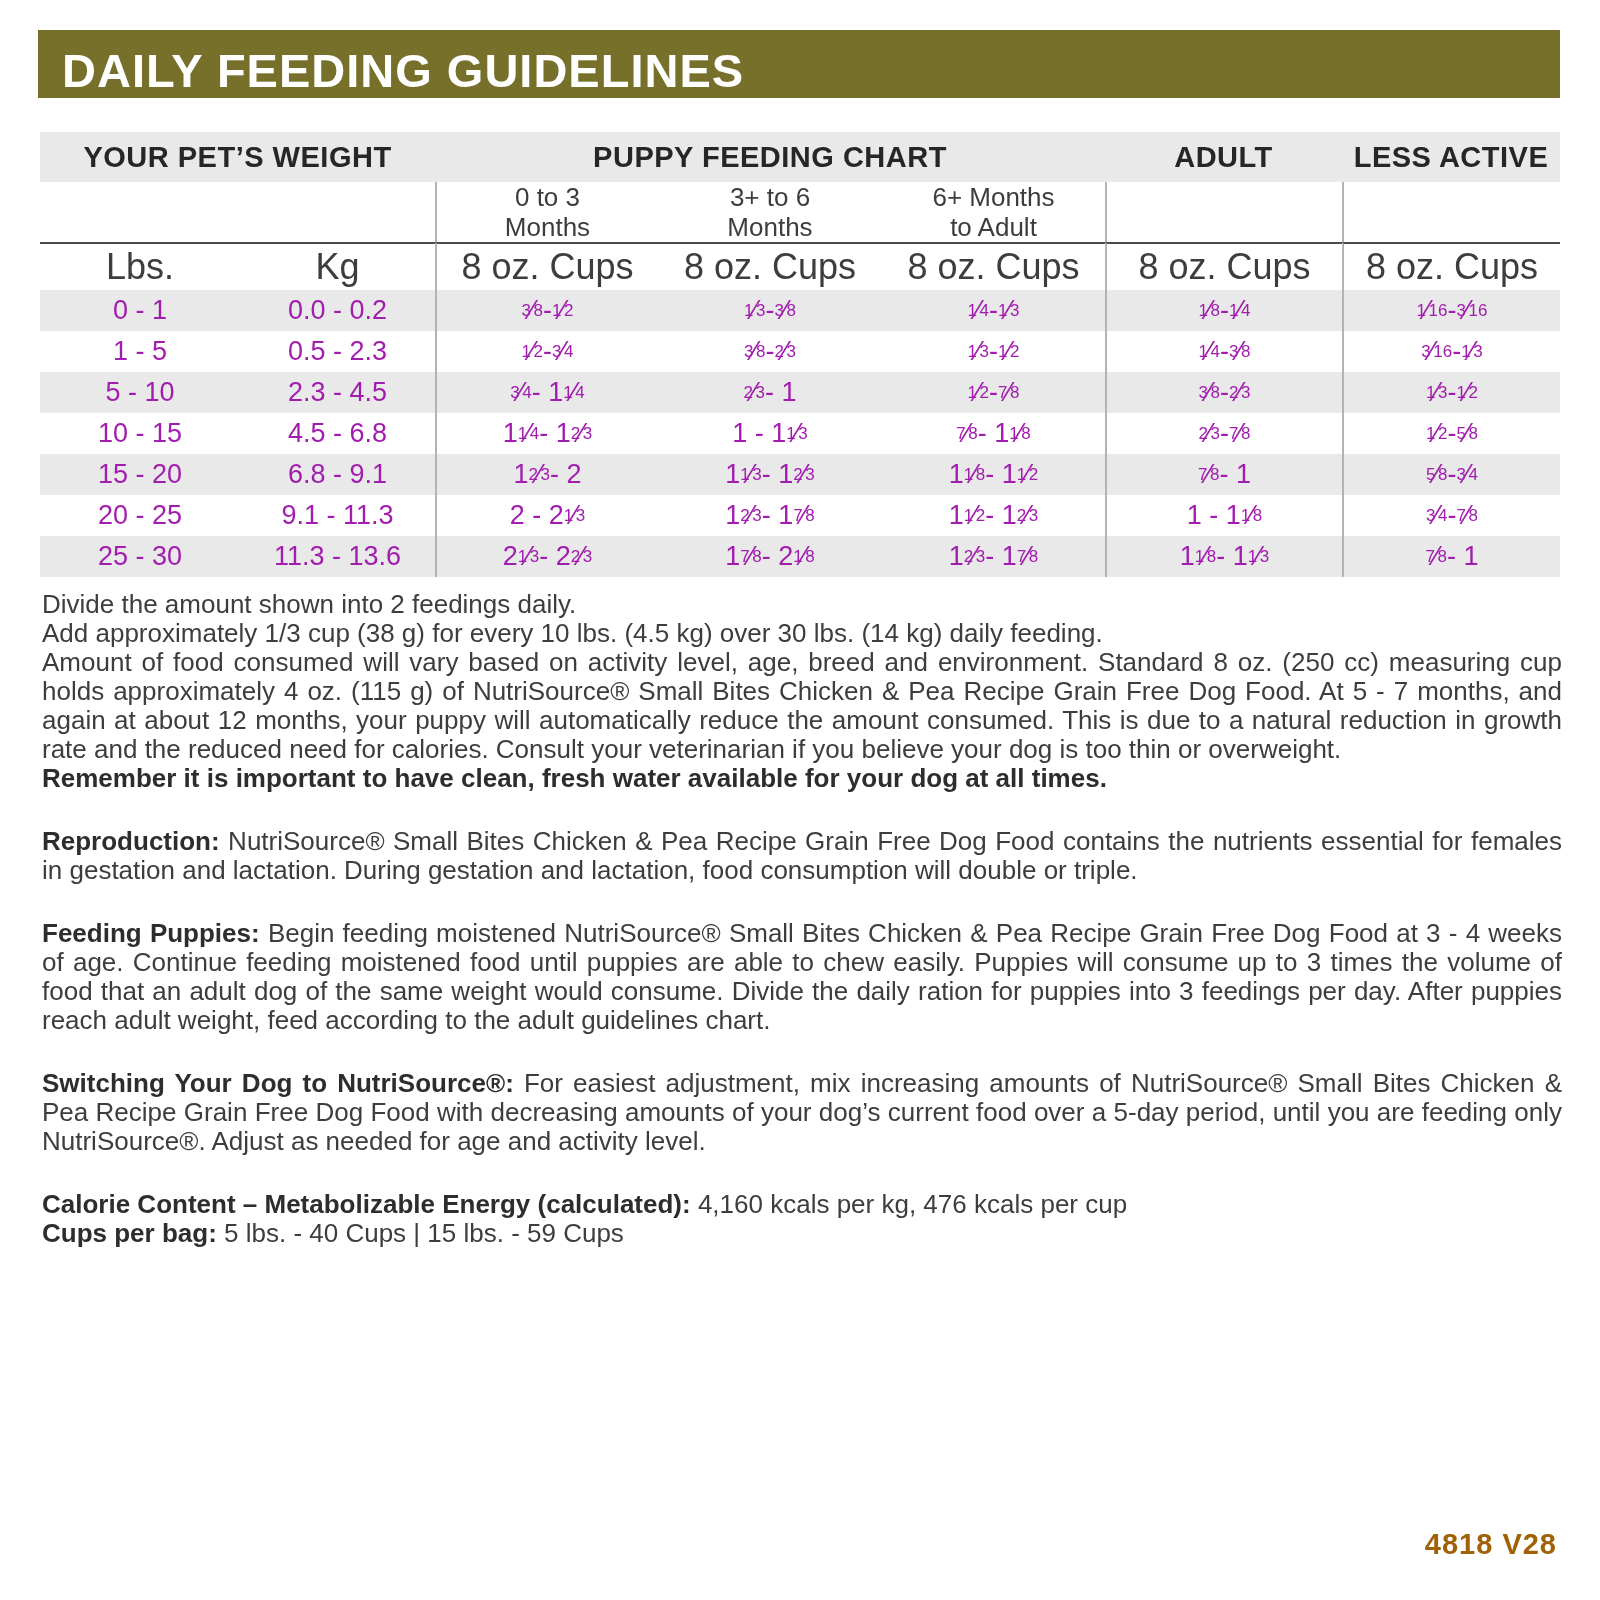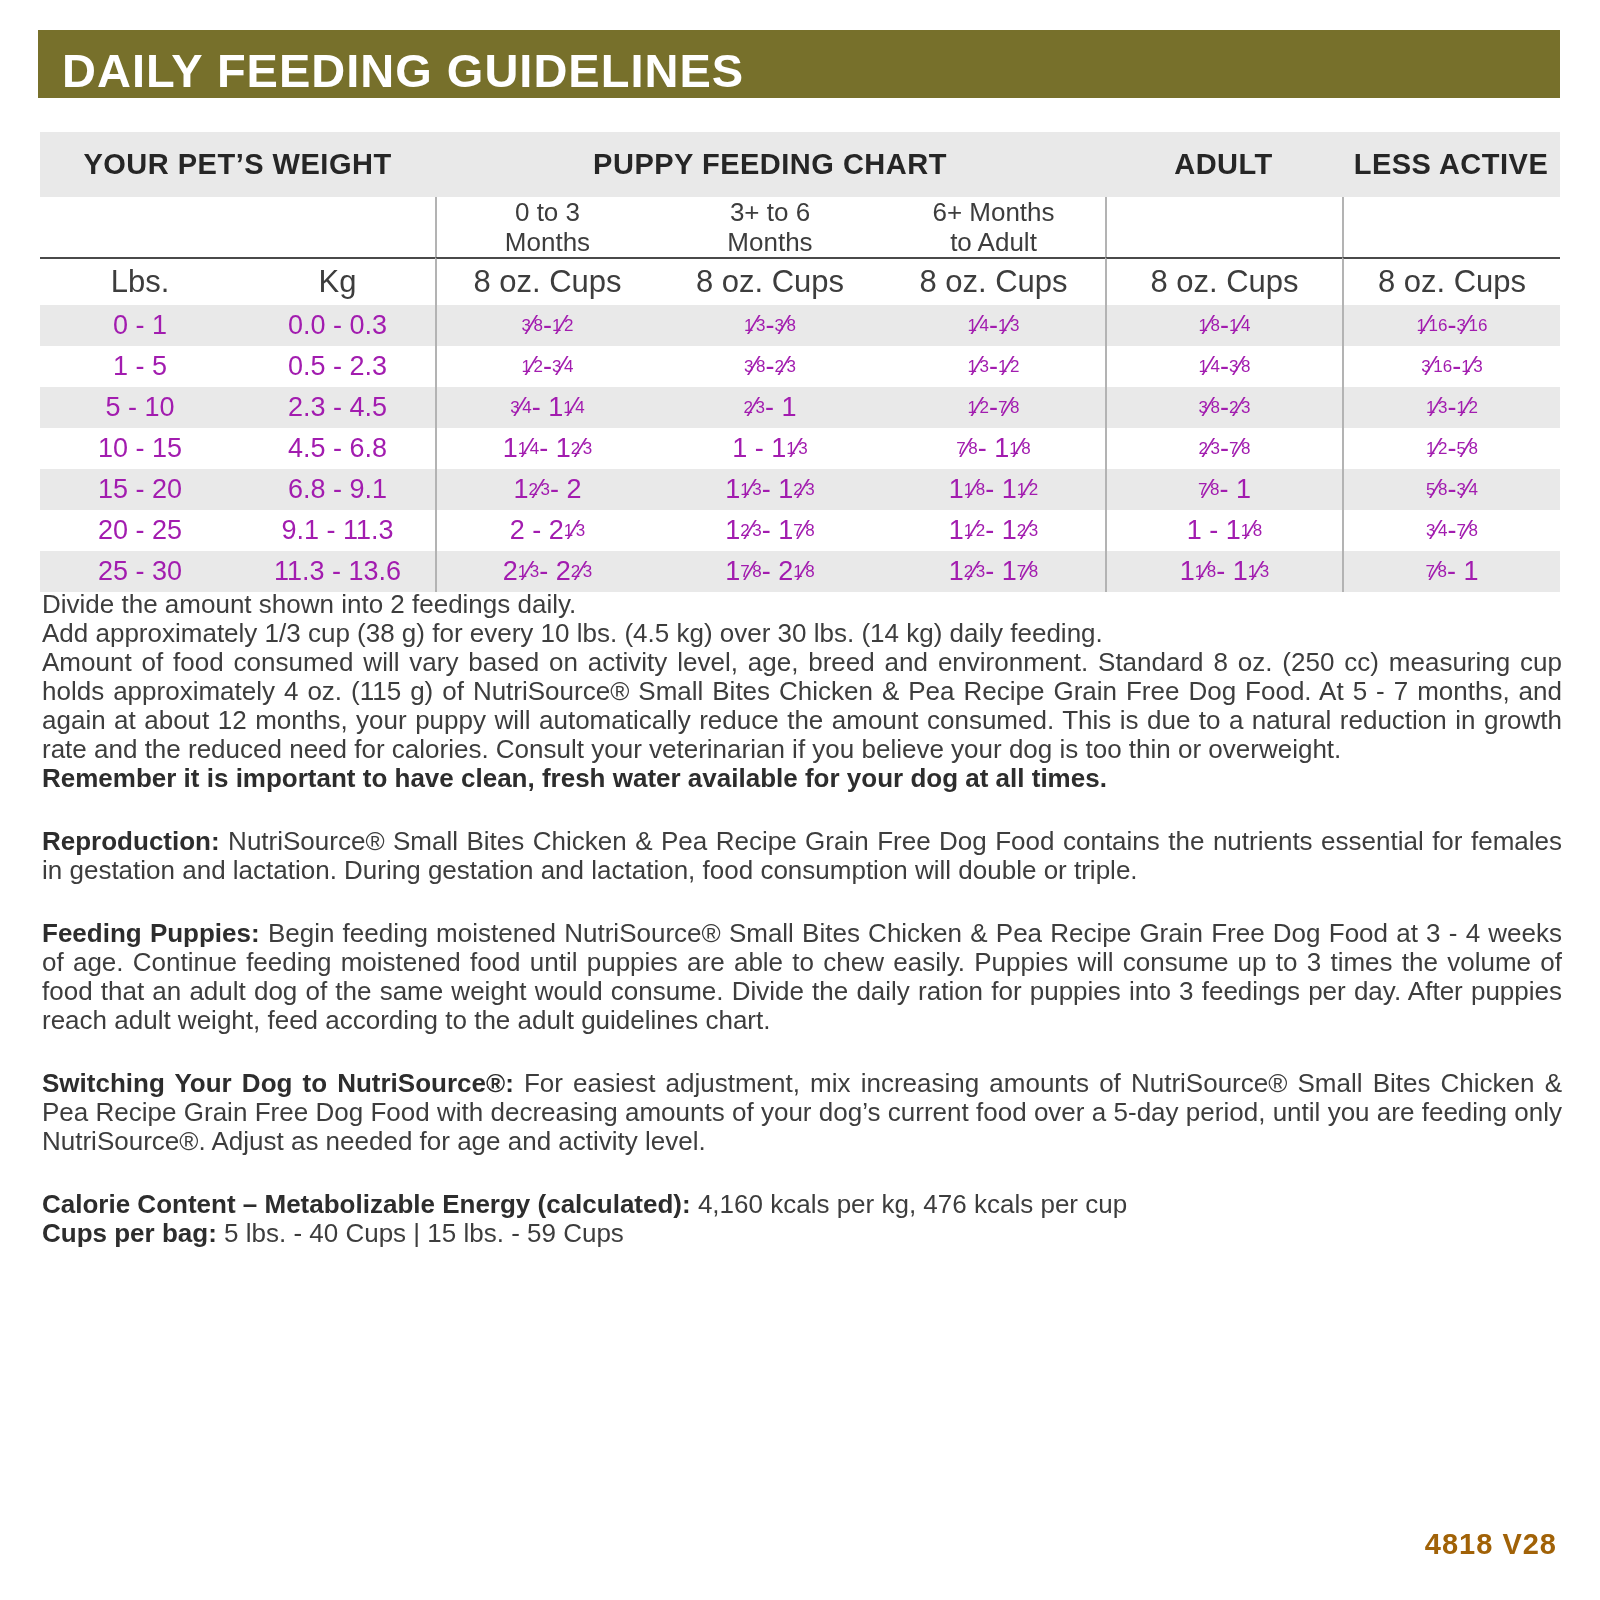--- a/index.html
+++ b/index.html
@@ -22,31 +22,31 @@
   .ftable {
     position:absolute; left:40px; top:132px; width:1520px;
     display:grid;
     grid-template-columns:200px 195px 223px 224px 223px 237px 218px;
   }
   .cell {
     display:flex; align-items:center; justify-content:center;
     box-sizing:border-box; text-align:center;
   }
   .ghead {
-    background:#e9e9e9; height:65px; font-weight:bold; font-size:29px;
+    background:#e9e9e9; height:50px; font-weight:bold; font-size:29px;
     color:#262626; letter-spacing:0.5px;
   }
   .span2 { grid-column:span 2; }
   .span3 { grid-column:span 3; }
   .agehead {
     height:60px; font-size:26px; line-height:30px;
     white-space:pre-line; color:#3d3d3d;
   }
   .unithead {
-    height:48px; font-size:31px; color:#3d3d3d;
+    height:48px; font-size:36px; color:#3d3d3d;
     border-top:2px solid #4a4a4a;
   }
   .data { height:41px; font-size:27px; color:#a21caf; }
   .shade { background:#e9e9e9; }
   .vline { border-left:2px solid #b3b3b3; }
   .data sup { font-size:17px; vertical-align:9px;  margin-right:-1px; }
   .data sub { font-size:17px; vertical-align:-8px; margin-left:-1px; }
 
   
   .copy {
@@ -90,21 +90,21 @@
 
   <div class="cell unithead">Lbs.</div>
   <div class="cell unithead">Kg</div>
   <div class="cell unithead vline">8 oz. Cups</div>
   <div class="cell unithead">8 oz. Cups</div>
   <div class="cell unithead">8 oz. Cups</div>
   <div class="cell unithead vline">8 oz. Cups</div>
   <div class="cell unithead vline">8 oz. Cups</div>
 
 <div class="cell data shade">0 - 1</div>
-    <div class="cell data shade">0.0 - 0.3</div>
+    <div class="cell data shade">0.0 - 0.2</div>
     <div class="cell data shade vline"><sup>3</sup>⁄<sub>8</sub> - <sup>1</sup>⁄<sub>2</sub></div>
     <div class="cell data shade"><sup>1</sup>⁄<sub>3</sub> - <sup>3</sup>⁄<sub>8</sub></div>
     <div class="cell data shade"><sup>1</sup>⁄<sub>4</sub> - <sup>1</sup>⁄<sub>3</sub></div>
     <div class="cell data shade vline"><sup>1</sup>⁄<sub>8</sub> - <sup>1</sup>⁄<sub>4</sub></div>
     <div class="cell data shade vline"><sup>1</sup>⁄<sub>16</sub> - <sup>3</sup>⁄<sub>16</sub></div>
     <div class="cell data">1 - 5</div>
     <div class="cell data">0.5 - 2.3</div>
     <div class="cell data vline"><sup>1</sup>⁄<sub>2</sub> - <sup>3</sup>⁄<sub>4</sub></div>
     <div class="cell data"><sup>3</sup>⁄<sub>8</sub> - <sup>2</sup>⁄<sub>3</sub></div>
     <div class="cell data"><sup>1</sup>⁄<sub>3</sub> - <sup>1</sup>⁄<sub>2</sub></div>

